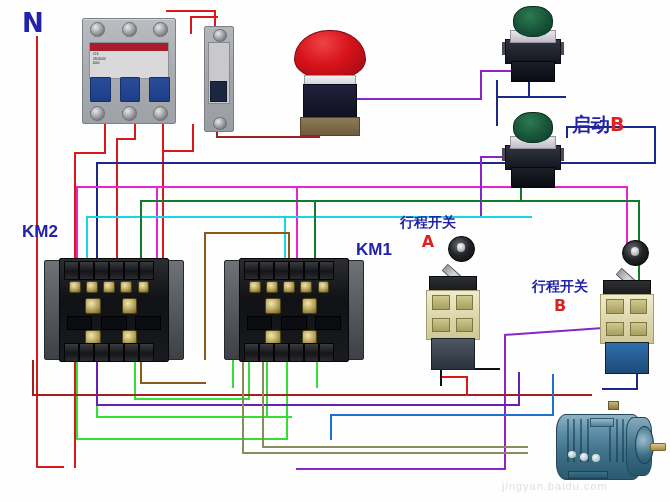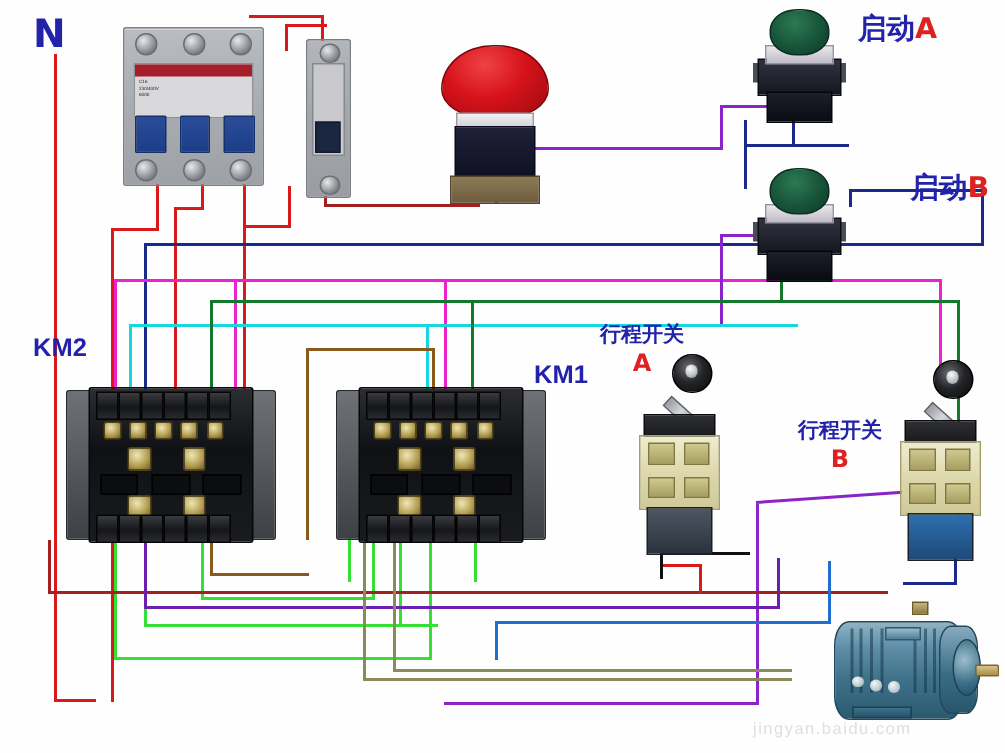--- a/index.html
+++ b/index.html
@@ -292,33 +292,30 @@
   </div>
 
   <div class="dev" style="left:502px;top:6px;width:62px;height:76px;">
     <div class="gb-ear-l"></div>
     <div class="gb-ear-r"></div>
     <div class="gb-body"></div>
     <div class="gb-collar"></div>
     <div class="gb-cap"></div>
     <div class="gb-base"></div>
   </div>
-  <div class="lbl" style="left:572px;top:6px;font-size:19px;color:#2222aa;font-family:'DejaVu Sans','Liberation Sans',sans-serif;">
-    <span>启动</span><span style="color:#dd2222;">A</span>
-  </div>
 
   <div class="dev" style="left:502px;top:112px;width:62px;height:76px;">
     <div class="gb-ear-l"></div>
     <div class="gb-ear-r"></div>
     <div class="gb-body"></div>
     <div class="gb-collar"></div>
     <div class="gb-cap"></div>
     <div class="gb-base"></div>
   </div>
-  <div class="lbl" style="left:572px;top:112px;font-size:19px;color:#2222aa;font-family:'DejaVu Sans','Liberation Sans',sans-serif;margin-left:35px;">
+  <div class="lbl" style="left:572px;top:112px;font-size:19px;color:#2222aa;font-family:'DejaVu Sans','Liberation Sans',sans-serif;">
     <span>启动</span><span style="color:#dd2222;">B</span>
   </div>
 
   <div class="lbl" style="left:22px;top:8px;font-size:26px;color:#2222aa;font-family:'DejaVu Sans','Liberation Sans',sans-serif;">N</div>
 
   <div class="dev" style="left:44px;top:258px;width:140px;height:104px;">
     <div class="ctr-side" style="left:0;"></div>
     <div class="ctr-side" style="right:0;"></div>
     <div class="ctr-core">
       <div class="ctr-termrow" style="top:2%;">

